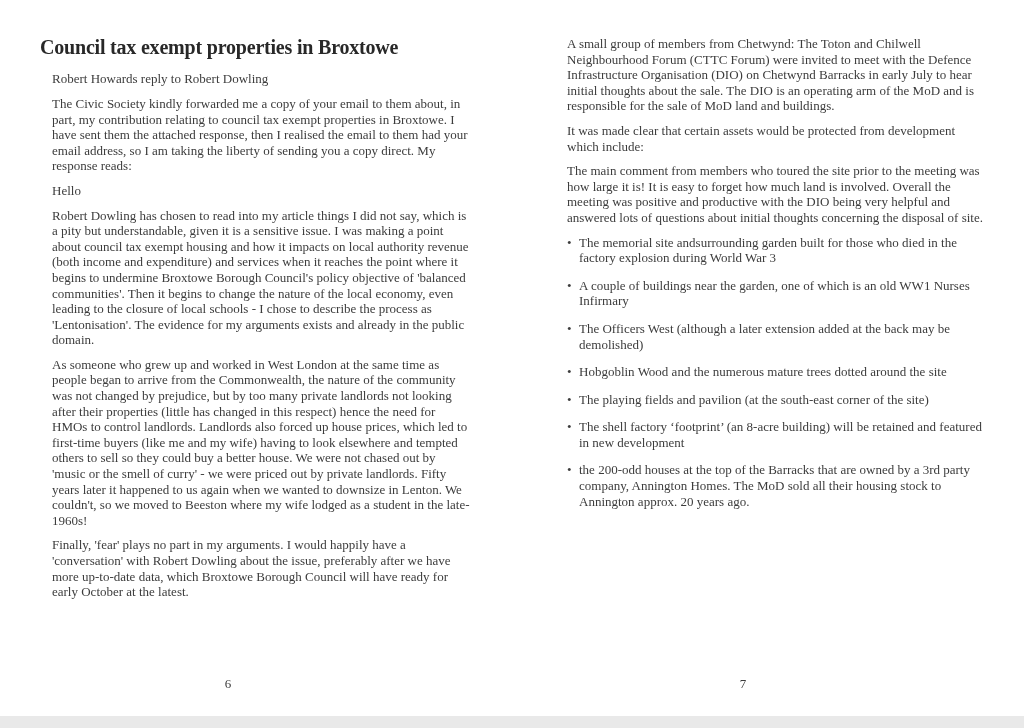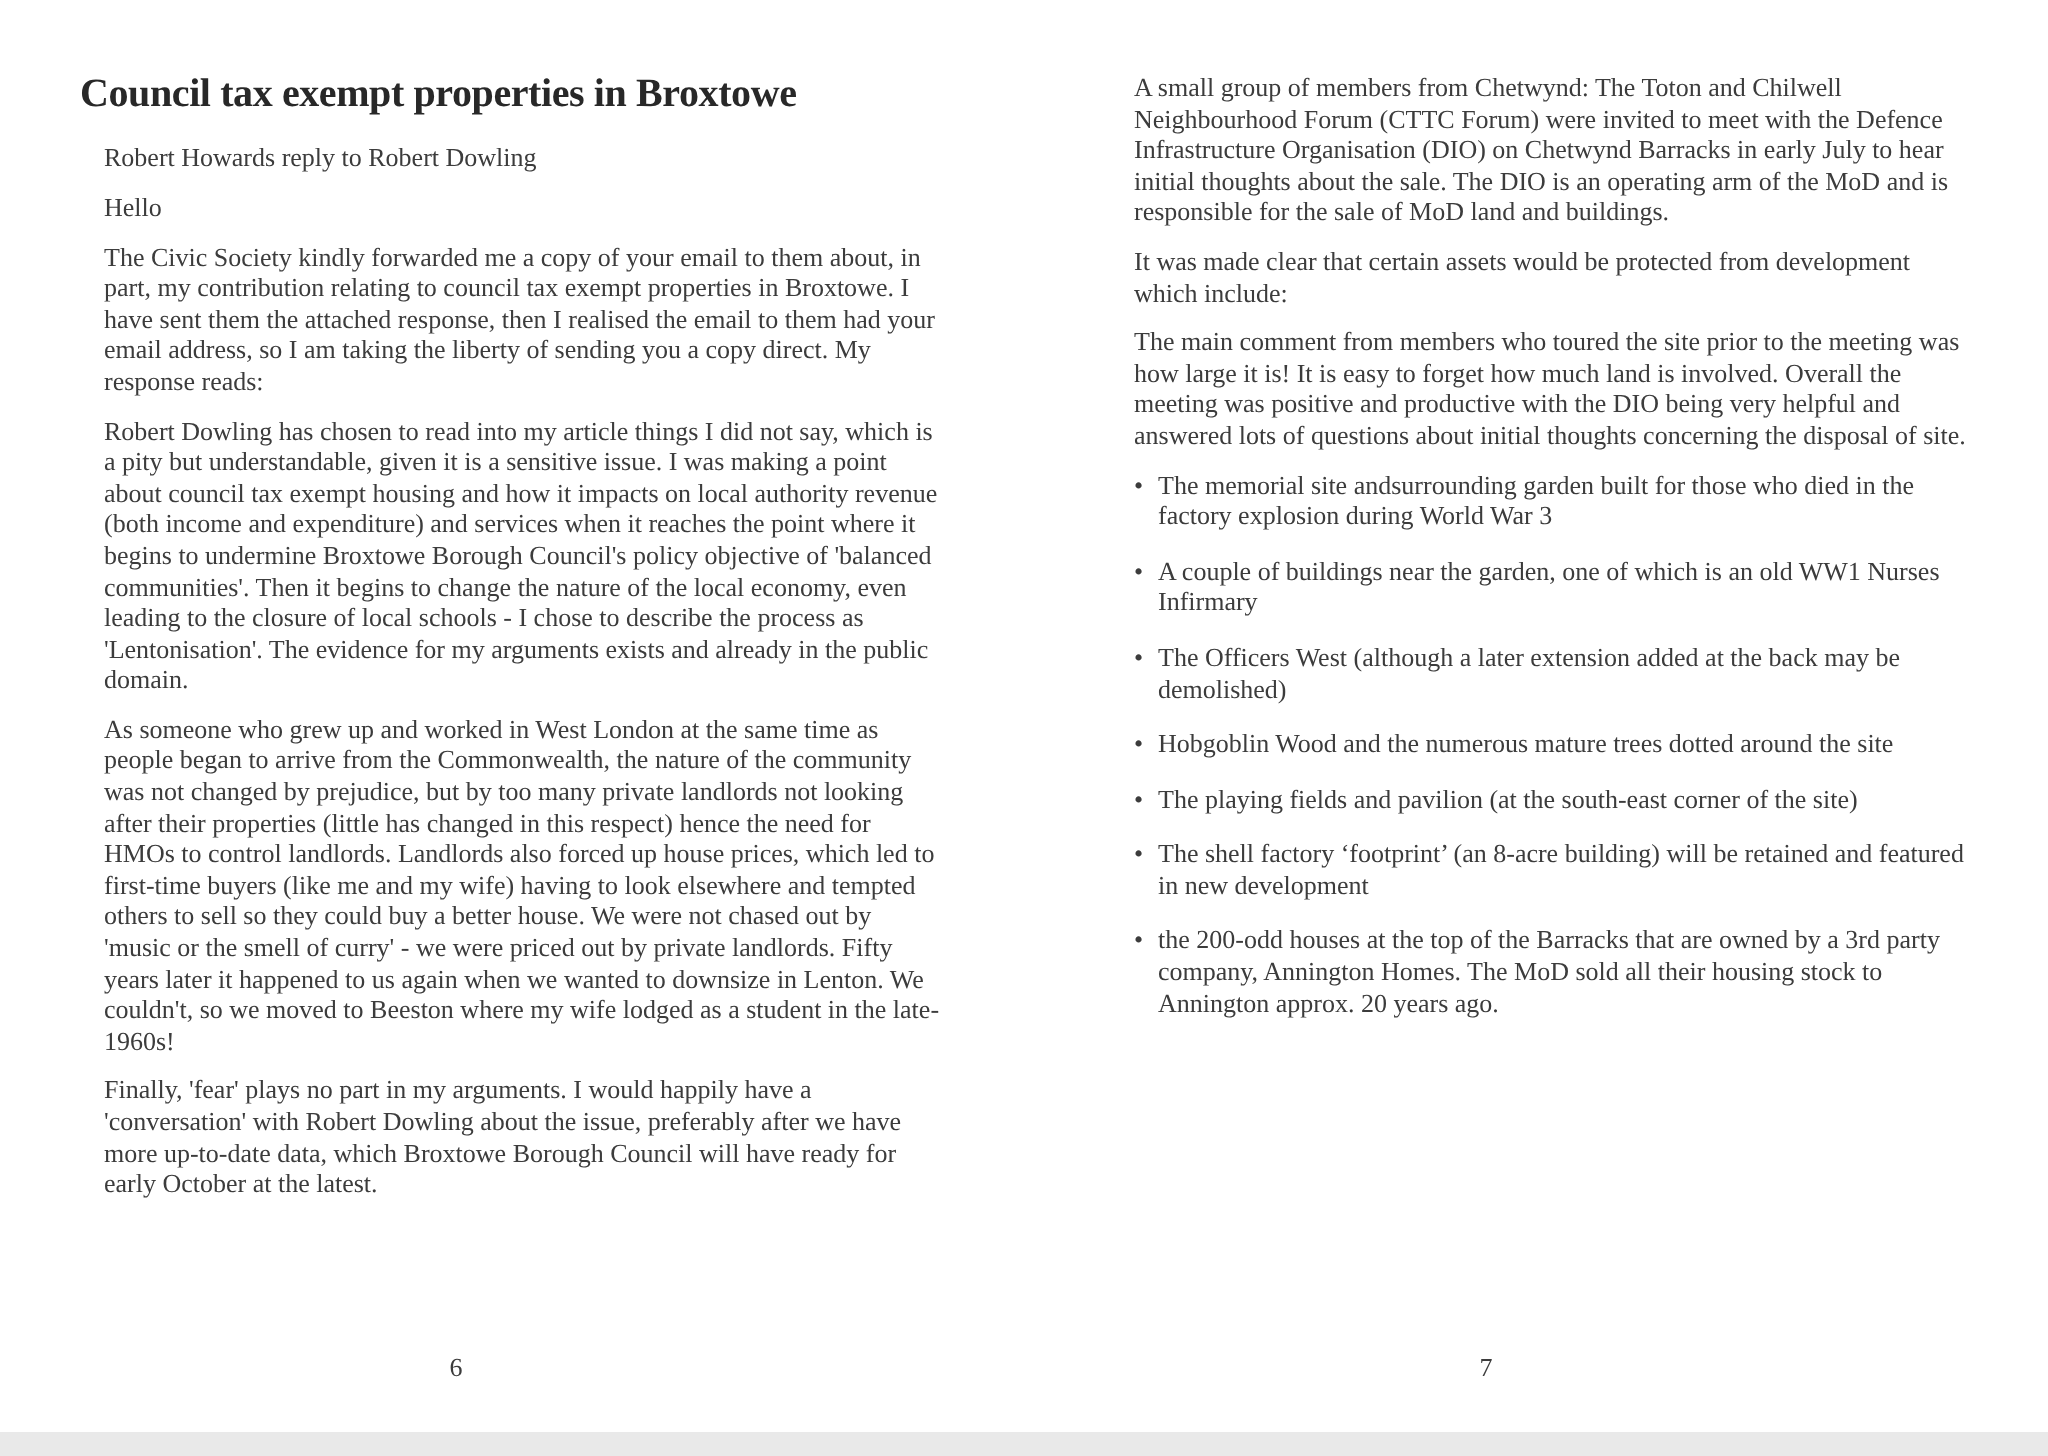--- a/index.html
+++ b/index.html
@@ -62,22 +62,22 @@
 </style>
 </head>
 <body>
 
 <div class="spread">
 
   <section class="page left">
     <h1 class="title">Council tax exempt properties in Broxtowe</h1>
     <div class="blocks">
         <div class="block p">Robert Howards reply to Robert Dowling</div>
+        <div class="block p">The Civic Society kindly forwarded me a copy of your email to them about, in part, my contribution relating to council tax exempt properties in Broxtowe. I have sent them the attached response, then I realised the email to them had your email address, so I am taking the liberty of sending you a copy direct.  My response reads:</div>
         <div class="block p">Hello</div>
-        <div class="block p">The Civic Society kindly forwarded me a copy of your email to them about, in part, my contribution relating to council tax exempt properties in Broxtowe. I have sent them the attached response, then I realised the email to them had your email address, so I am taking the liberty of sending you a copy direct.  My response reads:</div>
         <div class="block p">Robert Dowling has chosen to read into my article things I did not say, which is a pity but understandable, given it is a sensitive issue. I was making a point about council tax exempt housing and how it impacts on local authority revenue (both income and expenditure) and services when it reaches the point where it begins to undermine Broxtowe Borough Council's policy objective of 'balanced communities'. Then it begins to change the nature of the local economy, even leading to the closure of local schools - I chose to describe the process as 'Lentonisation'. The evidence for my arguments exists and already in the public domain.</div>
         <div class="block p">As someone who grew up and worked in West London at the same time as people began to arrive from the Commonwealth, the nature of the community was not changed by prejudice, but by too many private landlords not looking after their properties (little has changed in this respect) hence the need for HMOs to control landlords. Landlords also forced up house prices, which led to first-time buyers (like me and my wife) having to look elsewhere and tempted others to sell so they could buy a better house. We were not chased out by 'music or the smell of curry' - we were priced out by private landlords. Fifty years later it happened to us again when we wanted to downsize in Lenton. We couldn't, so we moved to Beeston where my wife lodged as a student in the late-1960s!</div>
         <div class="block p">Finally, 'fear' plays no part in my arguments. I would happily have a 'conversation' with Robert Dowling about the issue, preferably after we have more up-to-date data, which Broxtowe Borough Council will have ready for early October at the latest.</div>
       </div>
     <div class="pagenum">6</div>
   </section>
 
   <section class="page right">
     <div class="blocks">
         <div class="block p">A small group of members from Chetwynd: The Toton and Chilwell Neighbourhood Forum (CTTC Forum) were invited to meet with the Defence Infrastructure Organisation (DIO) on Chetwynd Barracks in early July to hear initial thoughts about the sale. The DIO is an operating arm of the MoD and is responsible for the sale of MoD land and buildings.</div>

